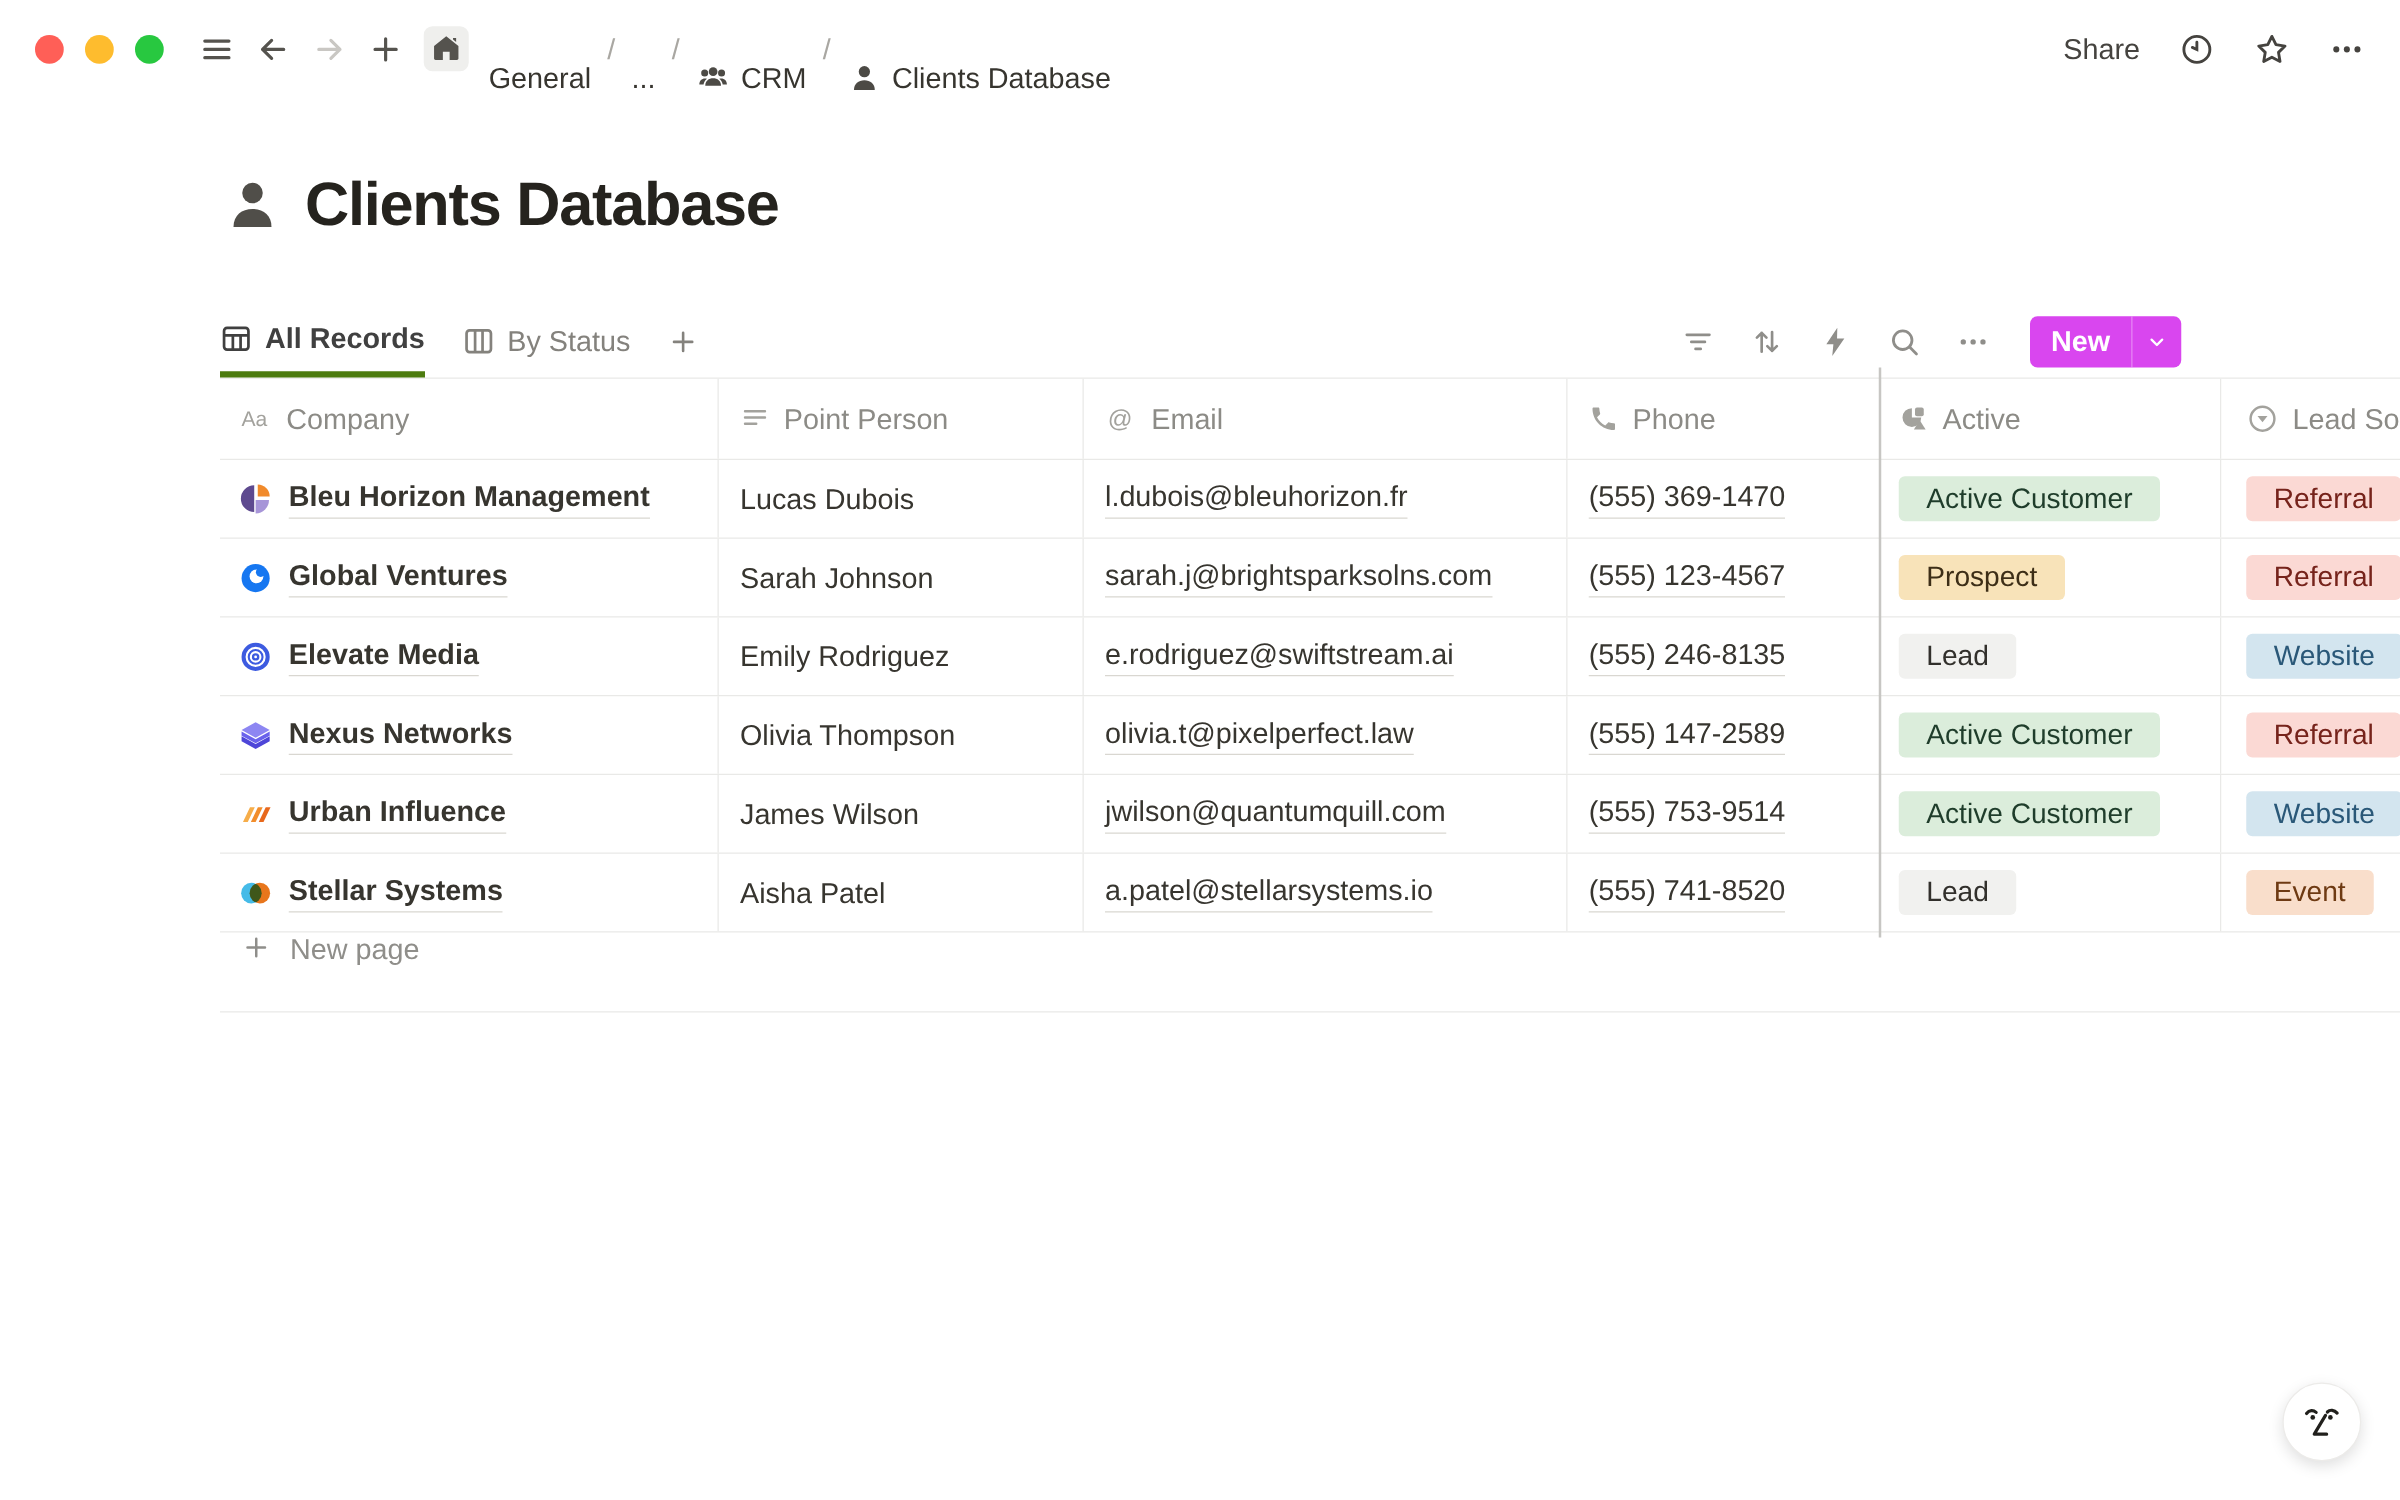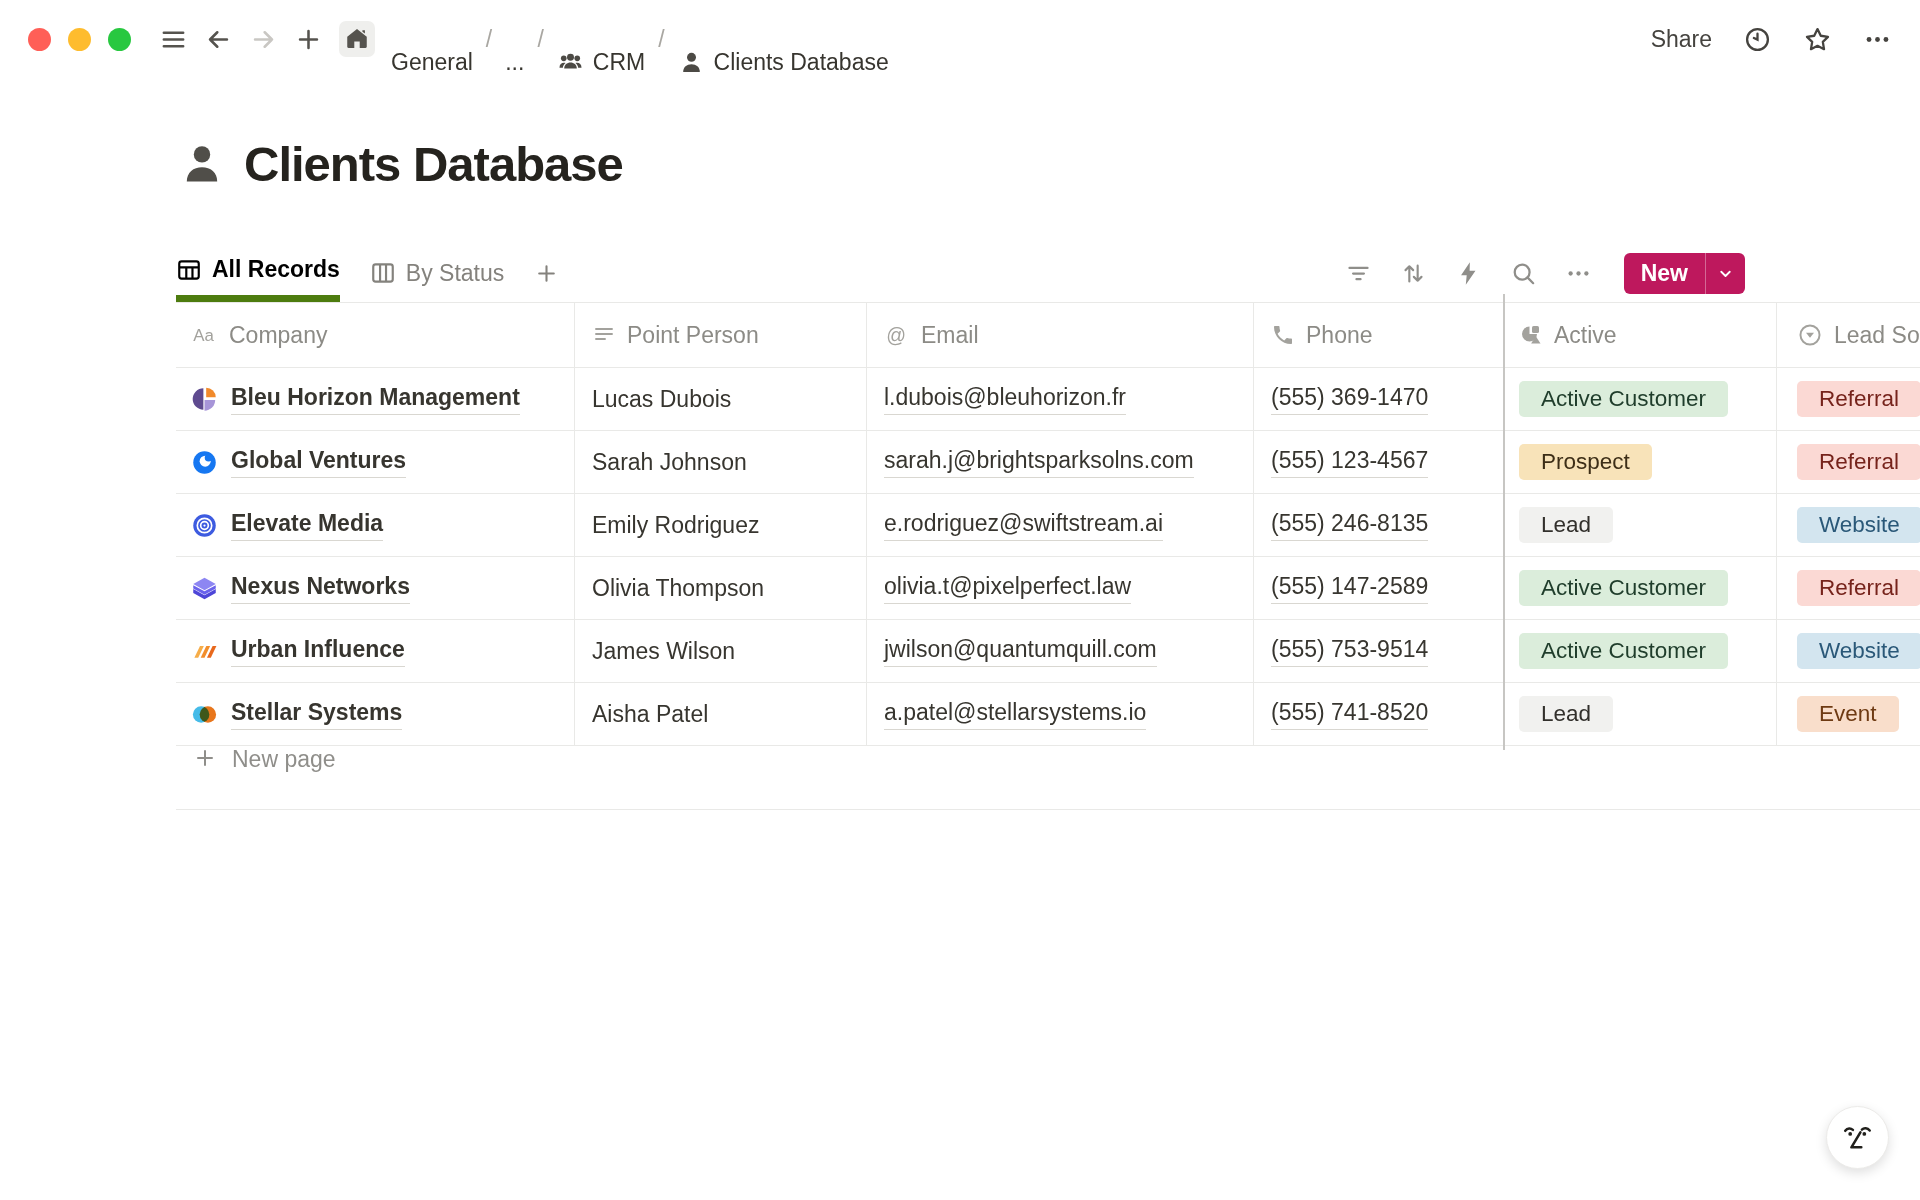--- a/index.html
+++ b/index.html
@@ -28,21 +28,21 @@
 
   
   .title-row { position:absolute; left:178px; top:138px; display:flex; align-items:flex-end; gap:18px; }
   .page-icon { color:#504e49; padding-bottom:4px; }
   h1.page-title { margin:0; font-size:49px; font-weight:700; letter-spacing:-1px; color:#25231e; line-height:1.1; }
 
   
   .tabs-row { position:absolute; left:176px; right:0; top:244px; height:59px;
     border-bottom:1px solid #E9E9E7; display:flex; align-items:stretch; }
   .tab { display:flex; align-items:center; gap:10px; font-size:23px; margin-right:30px; }
-  .tab.active { font-weight:700; color:#000000; border-bottom:7px solid #4d7c0f; }
+  .tab.active { font-weight:700; color:#404040; border-bottom:5px solid #4d7c0f; }
   .tab.inactive { color:#84827d; }
   .tab-plus { display:flex; align-items:center; color:#84827d; }
   .toolbar { margin-left:auto; display:flex; align-items:center; gap:28px; padding-right:175px; color:#8f8e8a; }
   .tbtn { display:flex; align-items:center; }
   .new-btn { display:flex; align-items:stretch; border-radius:6px; overflow:hidden;
     color:#fff; font-size:23px; font-weight:600; height:41px; margin-left:4px; }
   .new-main { display:flex; align-items:center; padding:0 17px; }
   .new-div { width:1px; background:rgba(255,255,255,0.35); }
   .new-chev { display:flex; align-items:center; padding:0 11px; }
 
@@ -213,21 +213,21 @@
           <path d="M15.7 15.7 20.6 20.6"></path>
         </svg>
     </span>
     <span class="tbtn">
       <svg width="27" height="27" viewBox="0 0 24 24" fill="currentColor">
           <circle cx="5" cy="12" r="1.9"></circle>
           <circle cx="12" cy="12" r="1.9"></circle>
           <circle cx="19" cy="12" r="1.9"></circle>
         </svg>
     </span>
-    <span class="new-btn" style="background: #be185d;">
+    <span class="new-btn" style="background: #d946ef;">
       <span class="new-main">New</span>
       <span class="new-div"></span>
       <span class="new-chev">
         <svg width="17" height="17" viewBox="0 0 24 24" fill="none" stroke="#fff" stroke-width="2.6" stroke-linecap="round" stroke-linejoin="round">
             <path d="M6 9.5l6 6 6-6"></path>
           </svg>
       </span>
     </span>
   </div>
 </div>

